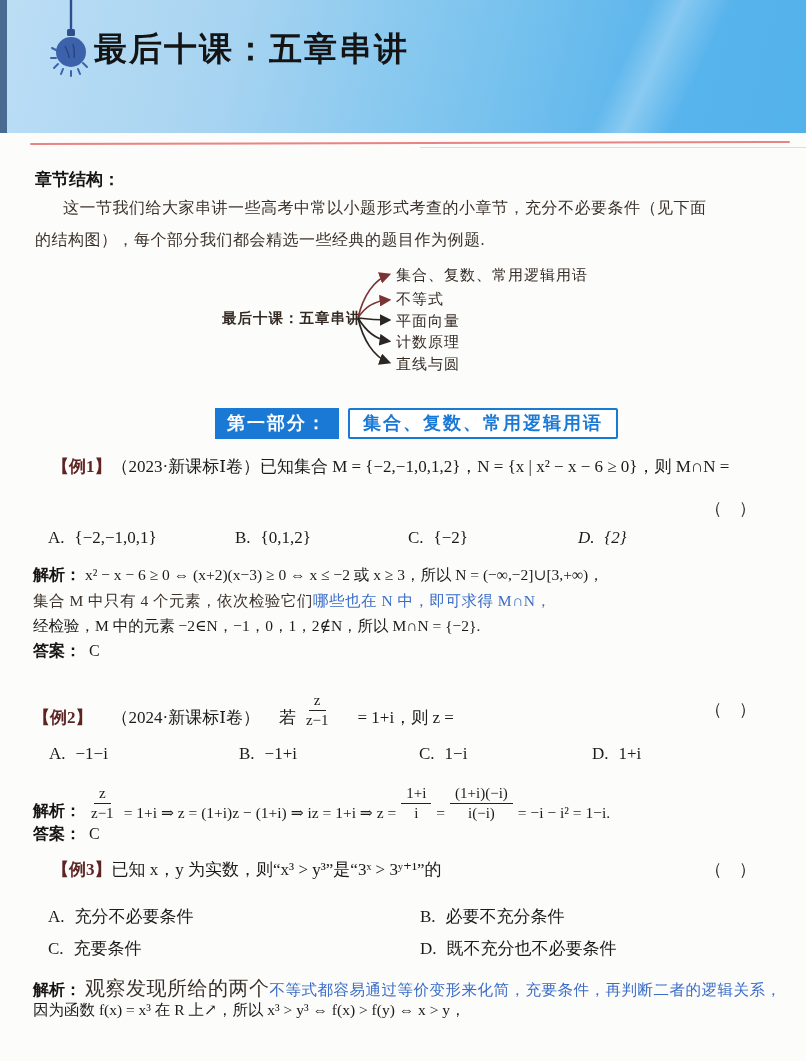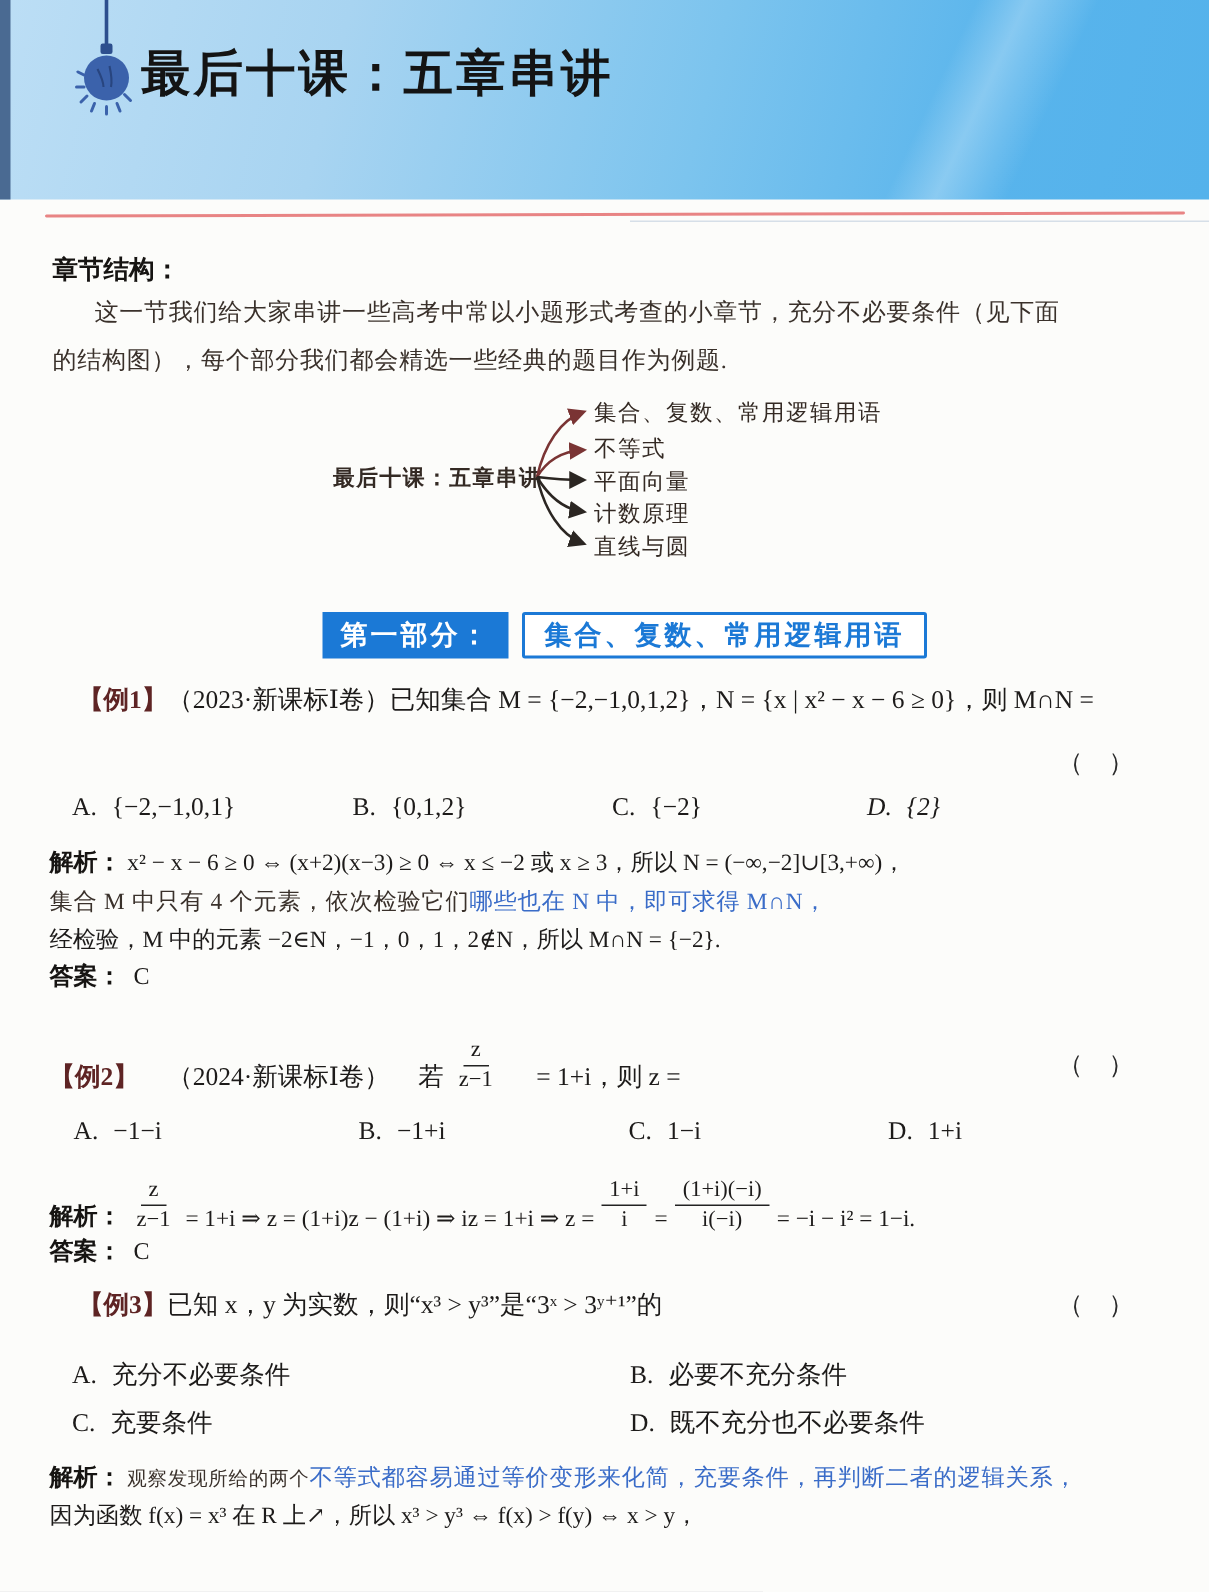--- a/index.html
+++ b/index.html
@@ -224,17 +224,17 @@
   </div>
   <div class="abs opt" style="left:48px;  top:937px;">
     <span class="okey">C.</span><span>充要条件</span>
   </div>
   <div class="abs opt" style="left:420px; top:937px;">
     <span class="okey">D.</span><span>既不充分也不必要条件</span>
   </div>
 
   <div class="abs ana" style="left:33px; top:975px;">
     <span class="ana-label">解析：</span>
-    <span class="script" style="font-size:13px;">观察发现所给的两个</span><span class="blue script" style="font-size:15.5px; color:#3a6cc8;">不等式都容易通过等价变形来化简，充要条件，再判断二者的逻辑关系，</span>
+    <span class="script" style="font-size:20px;">观察发现所给的两个</span><span class="blue script" style="font-size:15.5px; color:#3a6cc8;">不等式都容易通过等价变形来化简，充要条件，再判断二者的逻辑关系，</span>
   </div>
   <div class="abs ana" style="left:33px; top:1000px;">因为函数 f(x) = x³ 在 R 上↗，所以 x³ &gt; y³ ⇔ f(x) &gt; f(y) ⇔ x &gt; y，</div>
 
 </div>
 
 </body></html>

